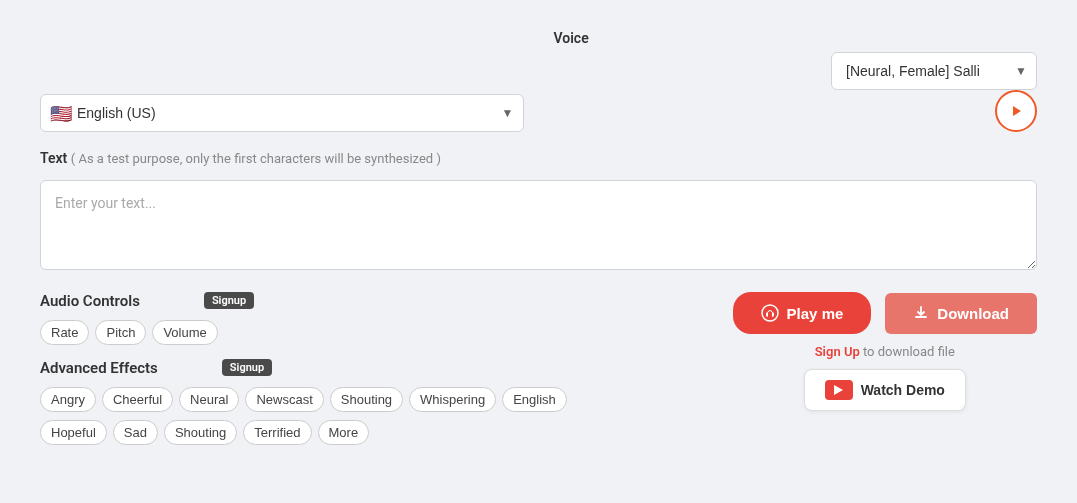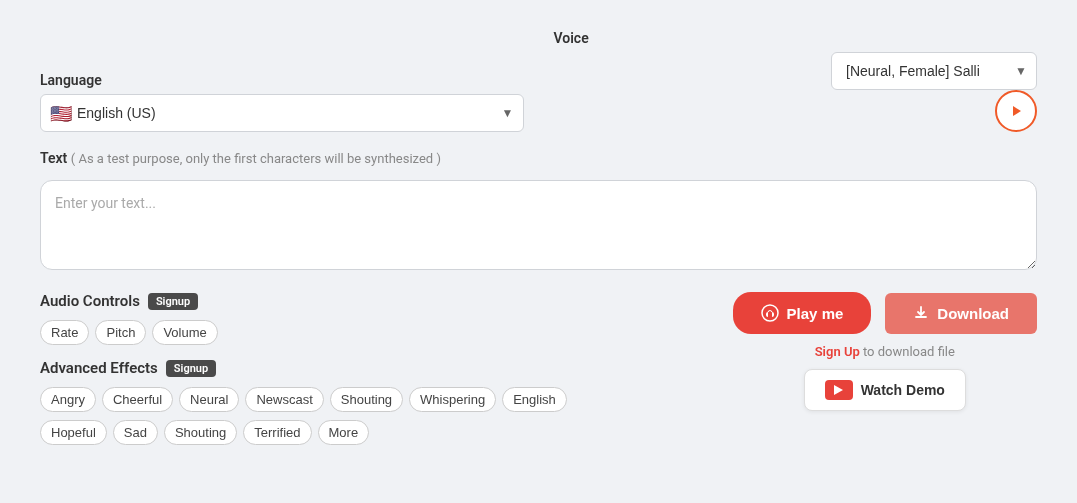--- a/index.html
+++ b/index.html
@@ -93,55 +93,56 @@
     .text-label span.note {
       font-weight: normal;
       color: #888;
       font-size: 13px;
     }
     .text-area {
       width: 100%;
       height: 90px;
       padding: 14px;
       border: 1px solid #d0d3d8;
-      border-radius: 12px;
+      border-radius: 6px;
       background: #fff;
       font-size: 14px;
       color: #333;
       resize: vertical;
       font-family: inherit;
     }
     .text-area::placeholder { color: #aaa; }
     .bottom-section {
       display: flex;
       gap: 20px;
       margin-top: 22px;
       align-items: flex-start;
     }
     .controls-panel {
       flex: 1;
     }
     .section-header {
       display: flex;
-      align-items: flex-end;
-      gap: 8px;
+      align-items: flex-start;
+      gap: 16px;
       margin-bottom: 10px;
     }
     .section-title {
       font-size: 15px;
       font-weight: 600;
       color: #333;
     }
     .signup-badge {
       background: #4a4a4a;
       color: #fff;
       font-size: 11px;
       padding: 2px 8px;
       border-radius: 4px;
       font-weight: 600;
+      margin-left: 48px;
     }
     .tags-row {
       display: flex;
       flex-wrap: wrap;
       gap: 6px;
       margin-bottom: 8px;
     }
     .tag-btn {
       padding: 4px 10px;
       border: 1px solid #ccc;
@@ -230,21 +231,20 @@
     }
     .bold { font-weight: 600; }
   </style>
 </head>
 <body>
 
 <div class="container">
 
   <div class="top-row">
     <div class="field-group language">
-      <div class="field-label">Language</div>
       <div class="select-wrapper">
         <span class="flag-icon">🇺🇸</span>
         <select class="lang-select">
           <option>English (US)</option>
           <option>Spanish</option>
           <option>French</option>
         </select>
         <span class="chevron-icon">▼</span>
       </div>
     </div>

